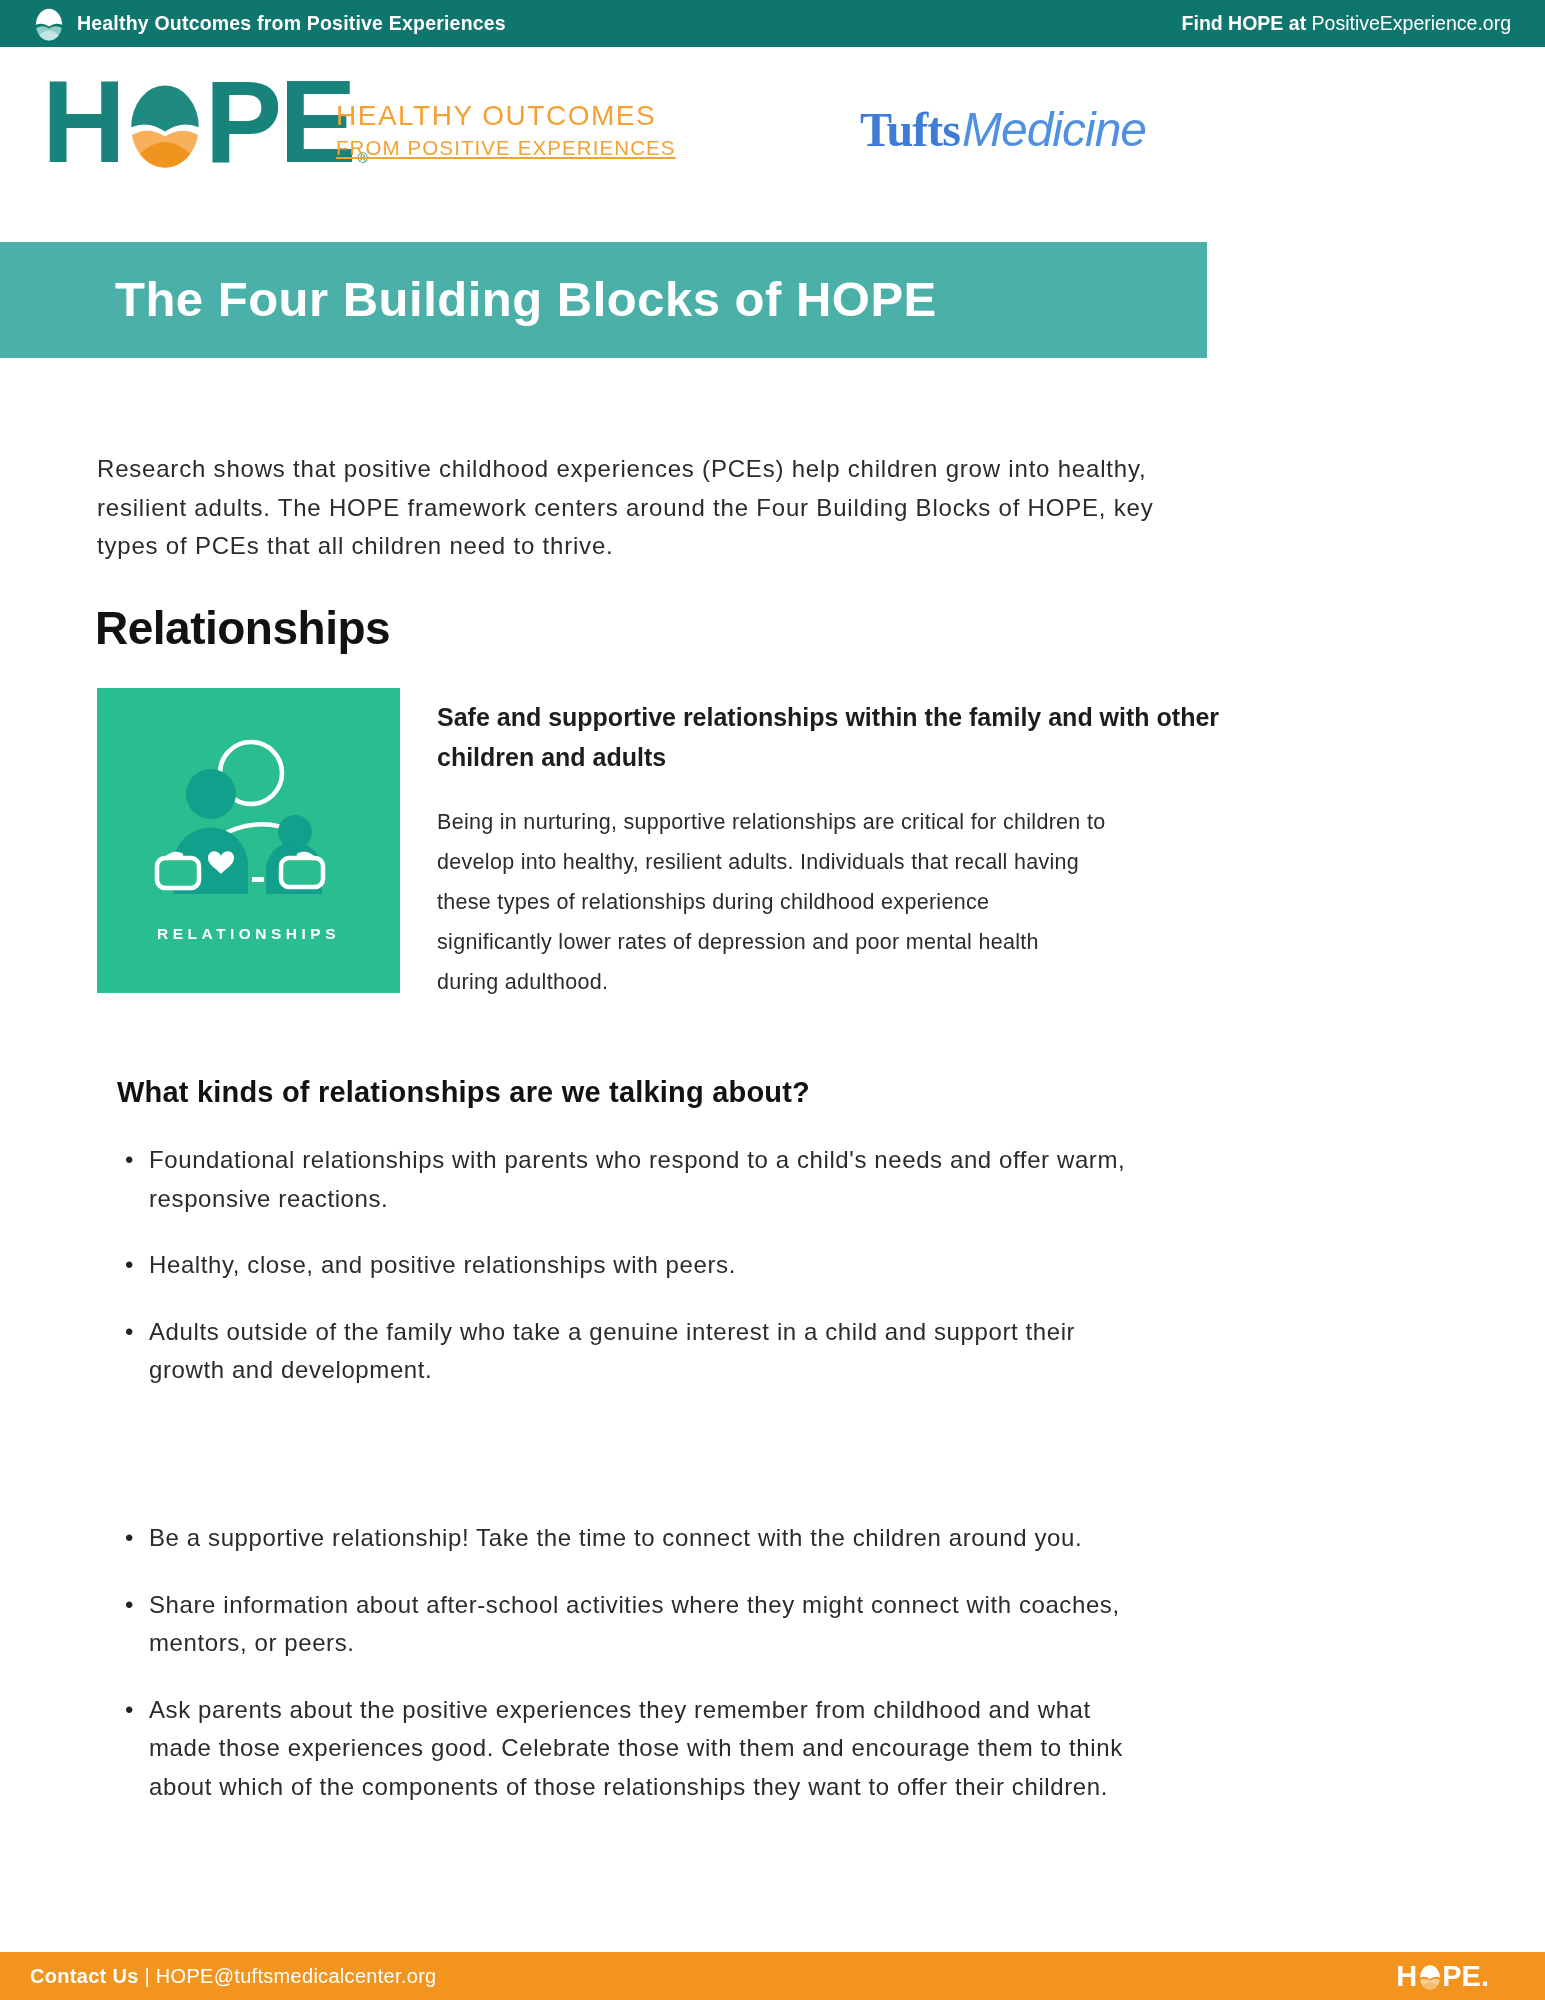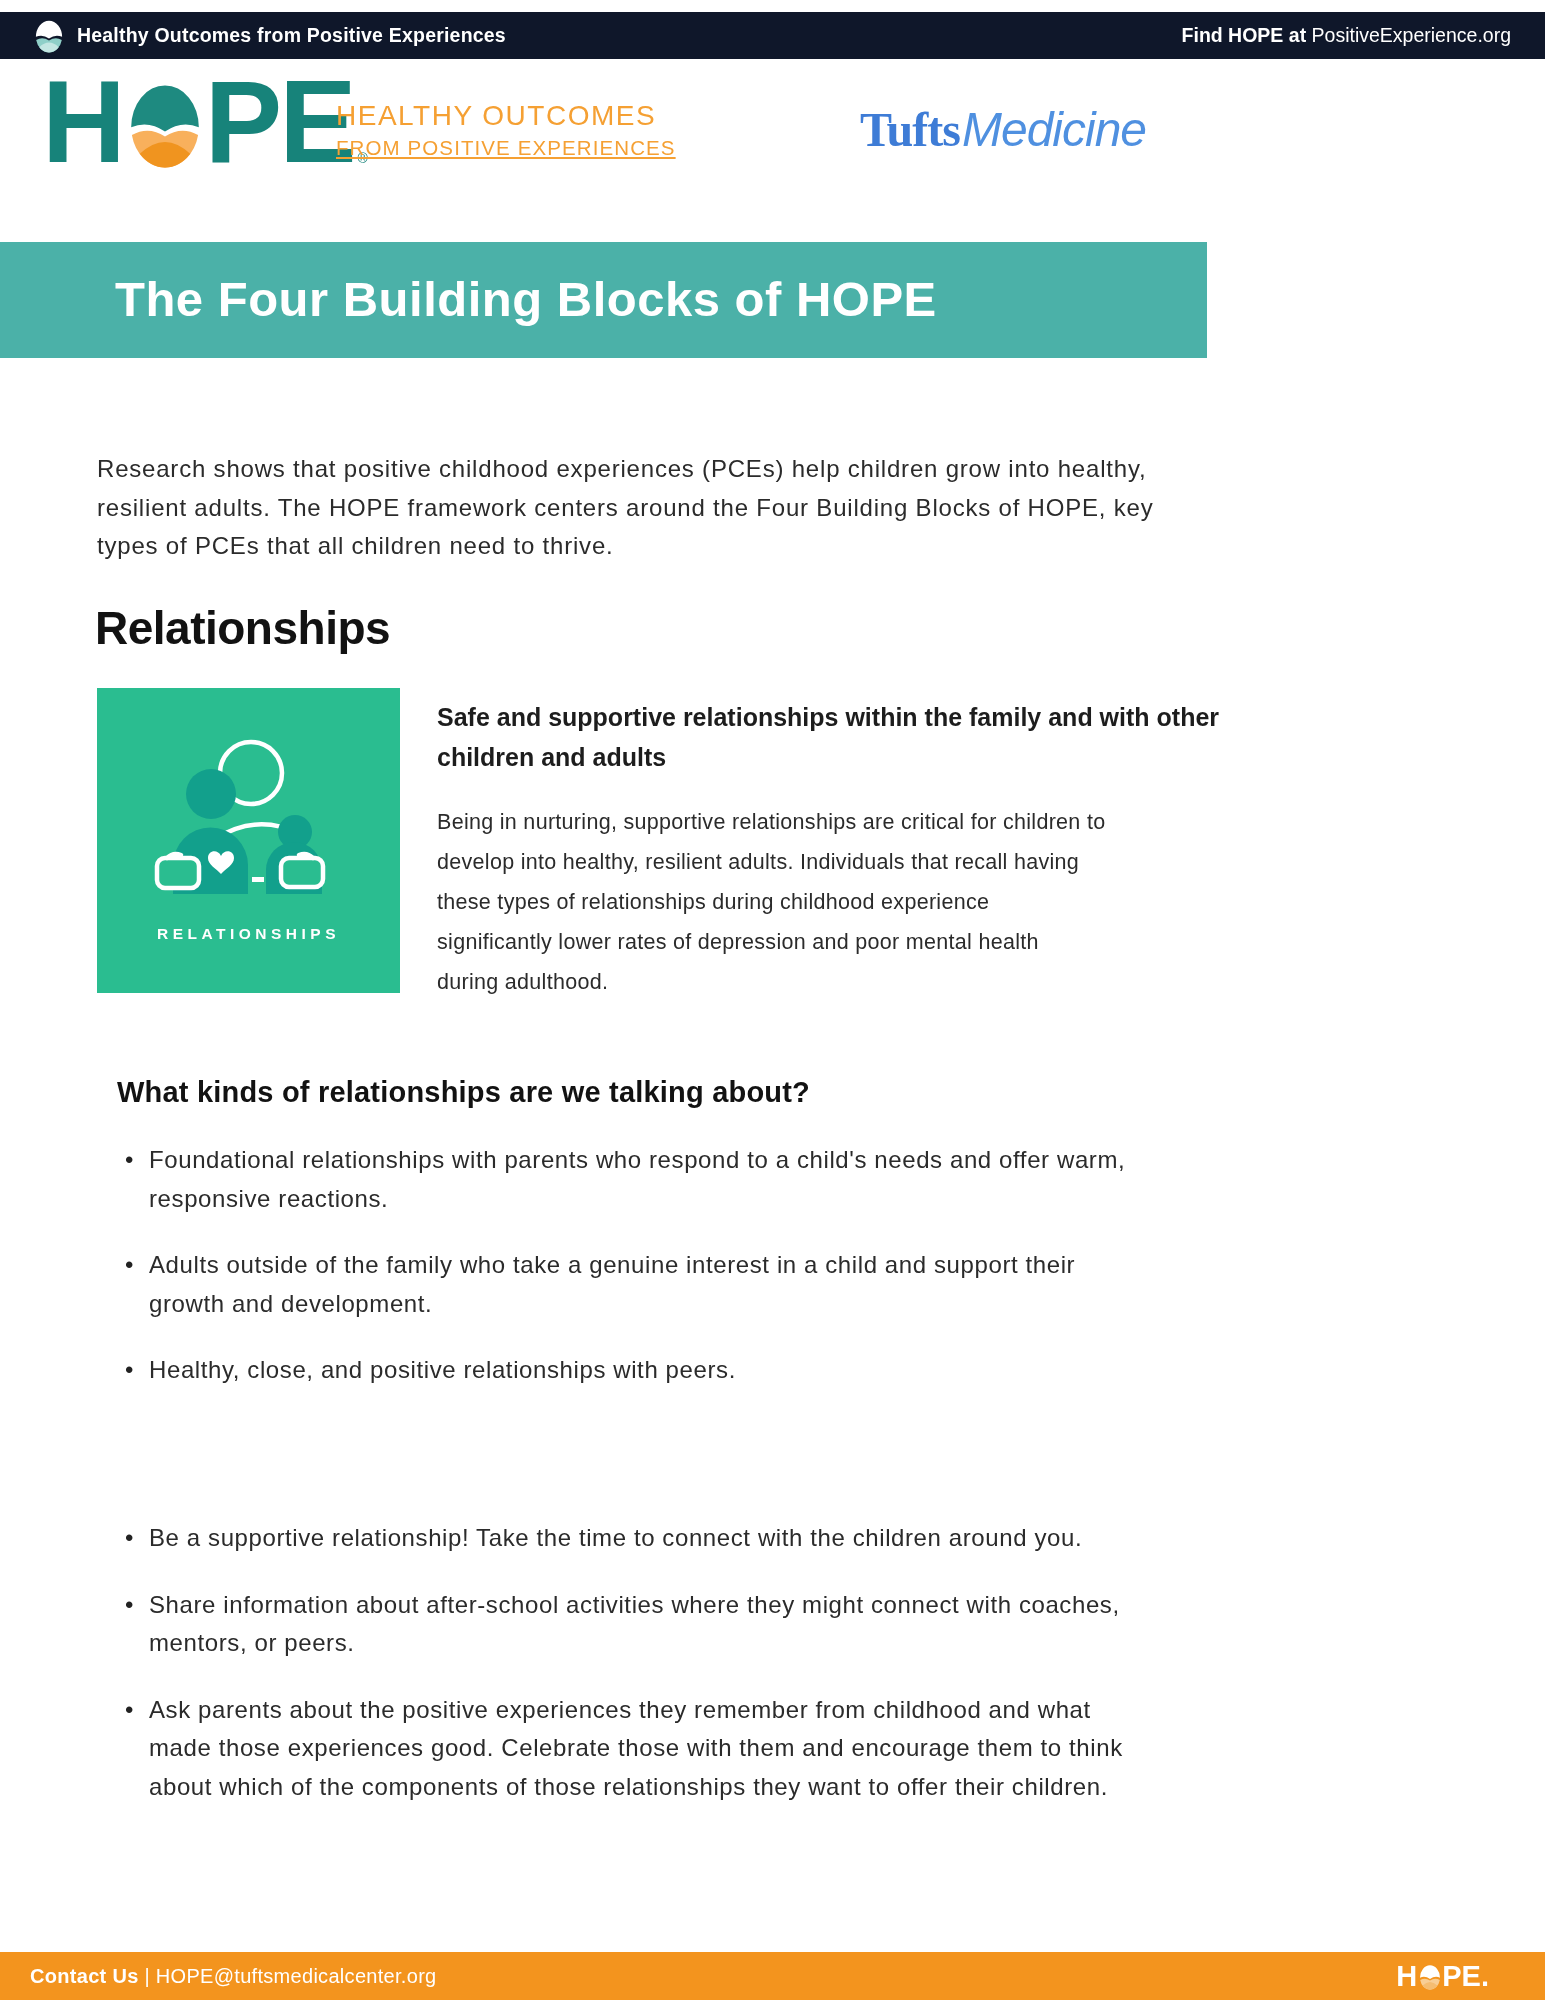--- a/index.html
+++ b/index.html
@@ -1,20 +1,20 @@
 <!DOCTYPE html>
 <html><head>
 <meta charset="utf-8">
 <style>
   html,body{margin:0;padding:0;background:#fff;}
   .page{position:relative;width:1545px;height:2000px;background:#fff;overflow:hidden;
         font-family:"Liberation Sans",sans-serif;color:#2b2b2b;}
 
   
-  .topbar{position:absolute;top:12px;left:0;width:100%;height:47px;background:#0f172a;
+  .topbar{position:absolute;top:0;left:0;width:100%;height:47px;background:#0f766e;
           display:flex;align-items:center;justify-content:space-between;
           padding:0 34px;box-sizing:border-box;}
   .topbar-left{display:flex;align-items:center;gap:13px;}
   .topbar-brand{color:#fff;font-size:19.5px;font-weight:700;letter-spacing:.2px;}
   .topbar-right{color:#fff;font-size:19.5px;font-weight:400;}
   .topbar-right b{font-weight:700;}
   .egg-sm{width:30px;height:34px;display:block;}
 
   
   .hope-logo{position:absolute;left:42px;top:68px;height:108px;display:flex;align-items:center;}
@@ -150,23 +150,23 @@
 develop into healthy, resilient adults. Individuals that recall having
 these types of relationships during childhood experience
 significantly lower rates of depression and poor mental health
 during adulthood.</p>
   </div>
 
   <h3 class="q-head q1">What kinds of relationships are we talking about?</h3>
   <ul class="blist l1">
     <li>Foundational relationships with parents who respond to a child's needs and offer warm,
 responsive reactions.</li>
+    <li>Healthy, close, and positive relationships with peers.</li>
     <li>Adults outside of the family who take a genuine interest in a child and support their
 growth and development.</li>
-    <li>Healthy, close, and positive relationships with peers.</li>
   </ul>
 
   <ul class="blist l2">
     <li>Be a supportive relationship! Take the time to connect with the children around you.</li>
     <li>Share information about after-school activities where they might connect with coaches,
 mentors, or peers.</li>
     <li>Ask parents about the positive experiences they remember from childhood and what
 made those experiences good. Celebrate those with them and encourage them to think
 about which of the components of those relationships they want to offer their children.</li>
   </ul>

